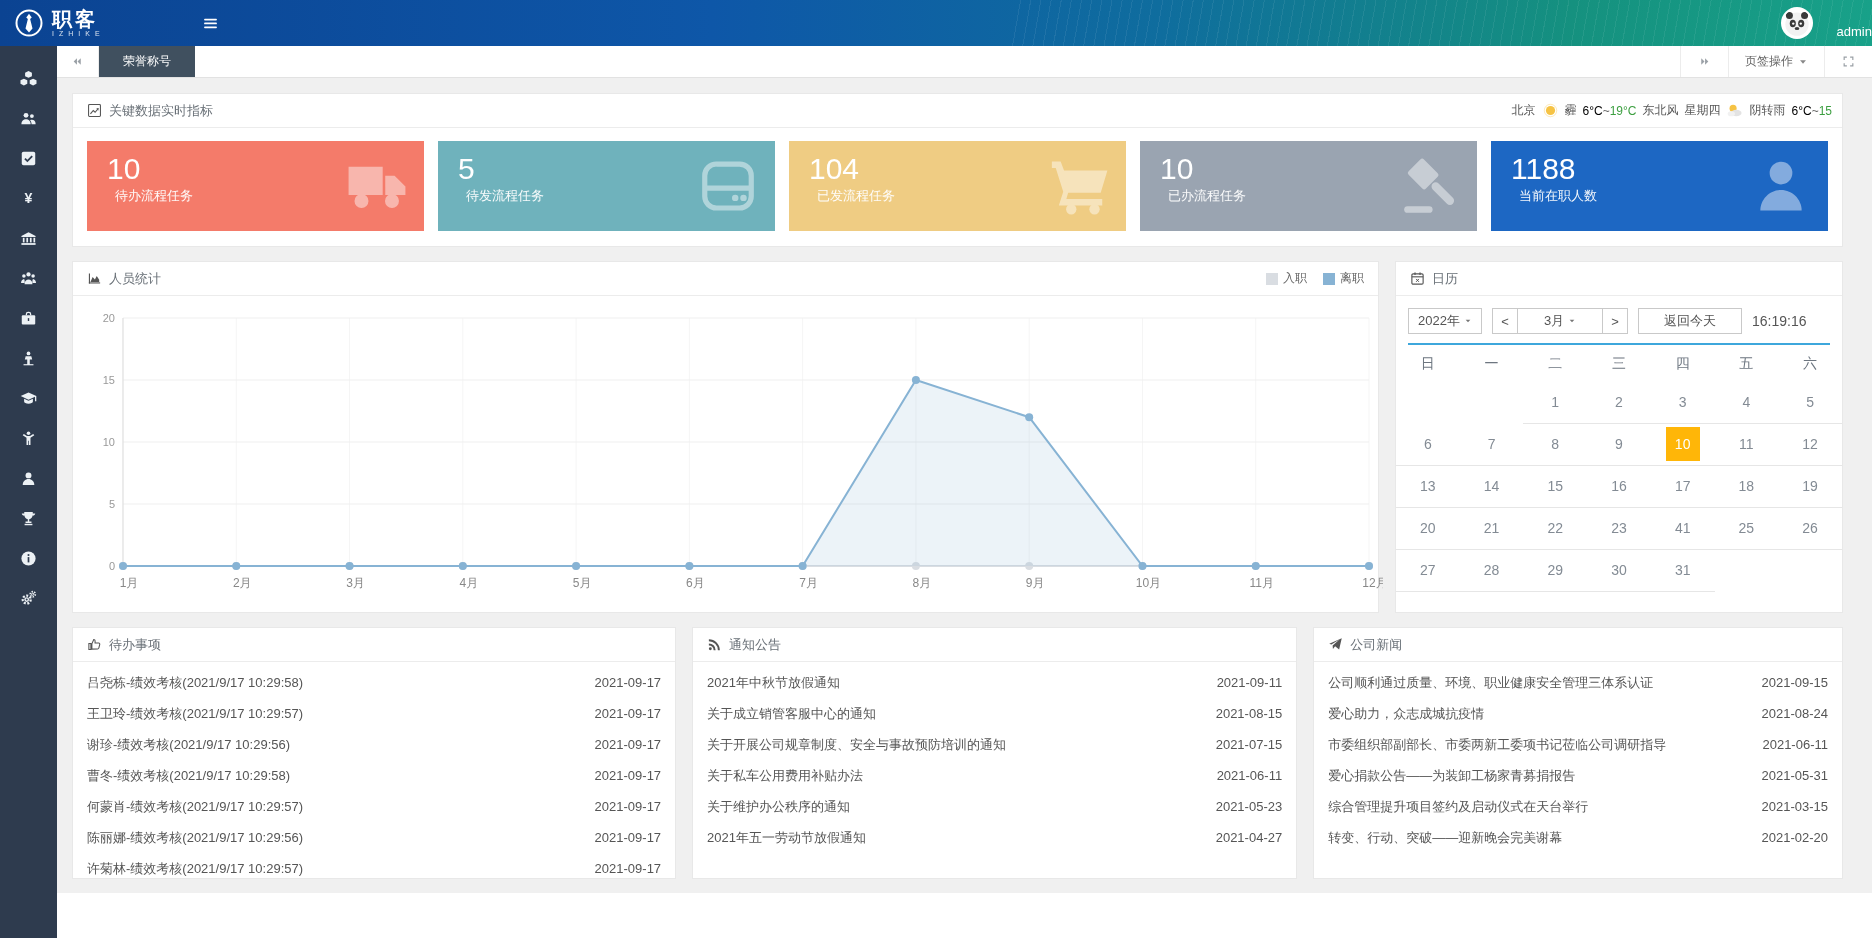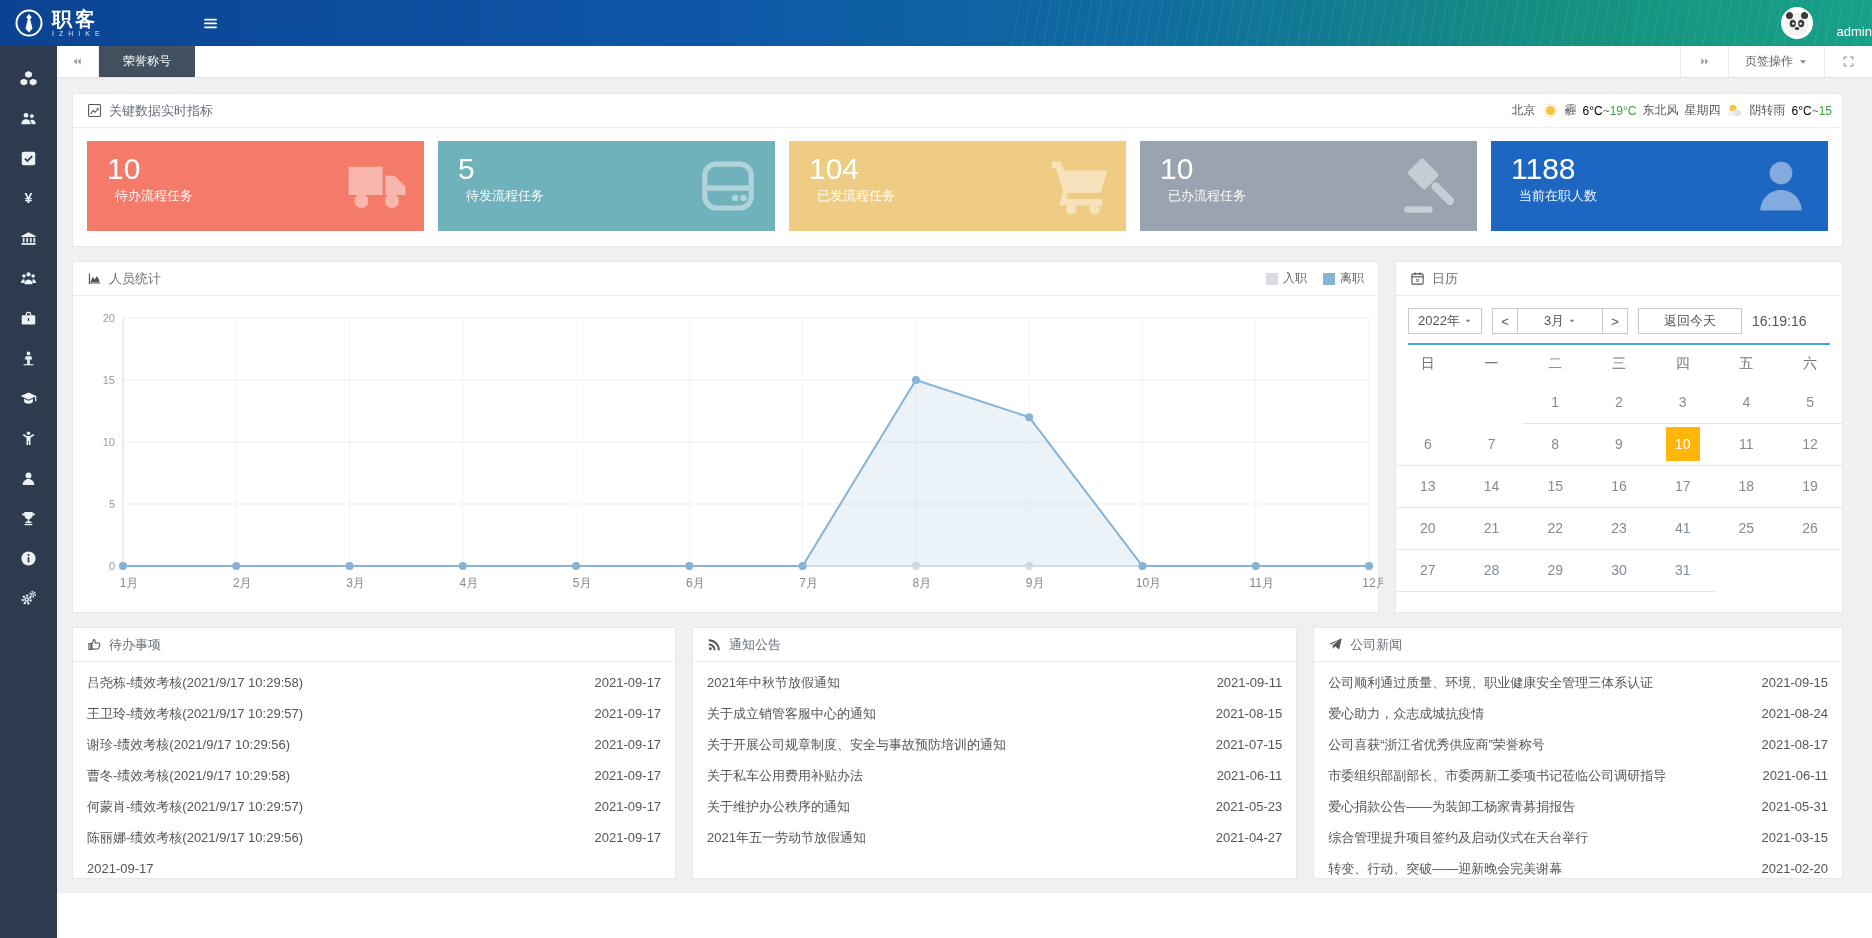--- a/index.html
+++ b/index.html
@@ -616,20 +616,21 @@
               </div>
               <div class="lrow">
                 <span class="lt">何蒙肖-绩效考核(2021/9/17 10:29:57)</span>
                 <span class="ld">2021-09-17</span>
               </div>
               <div class="lrow">
                 <span class="lt">陈丽娜-绩效考核(2021/9/17 10:29:56)</span>
                 <span class="ld">2021-09-17</span>
               </div>
               <div class="lrow">
+                <span class="lt">许菊林-绩效考核(2021/9/17 10:29:57)</span>
                 <span class="ld">2021-09-17</span>
               </div>
             </div>
         </section>
         <section class="panel pl p-notice">
           <div class="p-head">
             <span class="hico">
                 <svg viewBox="0 0 24 24" xmlns="http://www.w3.org/2000/svg" fill="currentColor">
                   <circle cx="5.3" cy="18.7" r="2.3"></circle>
                   <path d="M3 10.2A10.8 10.8 0 0113.8 21h-3.2A7.6 7.6 0 003 13.4zM3 3.5A17.5 17.5 0 0120.5 21h-3.1A14.4 14.4 0 003 6.6z"></path>
@@ -676,24 +677,20 @@
           <div class="list">
               <div class="lrow">
                 <span class="lt">公司顺利通过质量、环境、职业健康安全管理三体系认证</span>
                 <span class="ld">2021-09-15</span>
               </div>
               <div class="lrow">
                 <span class="lt">爱心助力，众志成城抗疫情</span>
                 <span class="ld">2021-08-24</span>
               </div>
               <div class="lrow">
-                <span class="lt">公司喜获“浙江省优秀供应商”荣誉称号</span>
-                <span class="ld">2021-08-17</span>
-              </div>
-              <div class="lrow">
                 <span class="lt">市委组织部副部长、市委两新工委项书记莅临公司调研指导</span>
                 <span class="ld">2021-06-11</span>
               </div>
               <div class="lrow">
                 <span class="lt">爱心捐款公告——为装卸工杨家青募捐报告</span>
                 <span class="ld">2021-05-31</span>
               </div>
               <div class="lrow">
                 <span class="lt">综合管理提升项目签约及启动仪式在天台举行</span>
                 <span class="ld">2021-03-15</span>

